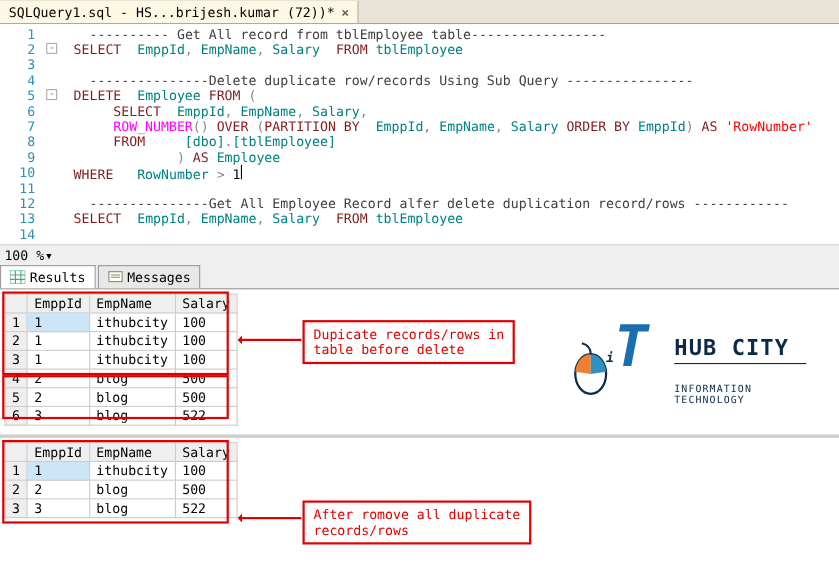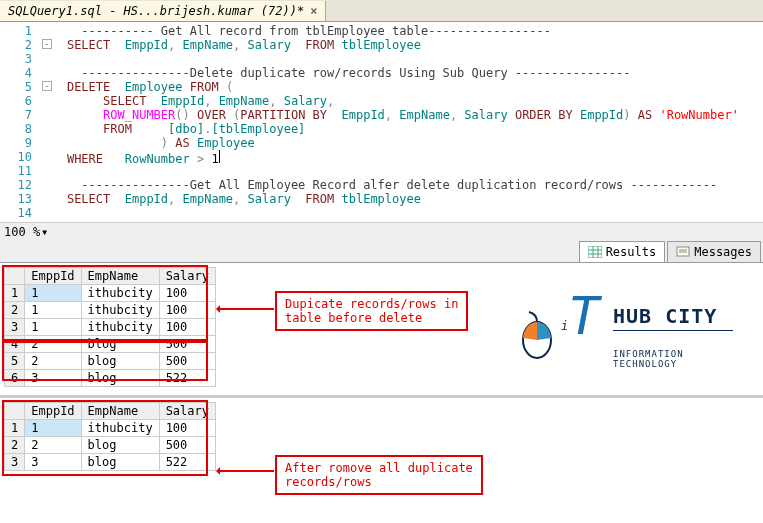--- a/index.html
+++ b/index.html
@@ -1,57 +1,57 @@
 <!DOCTYPE html>
 <html><head>
 <meta charset="utf-8">
 <style>
 * { margin: 0; padding: 0; box-sizing: border-box; font-family: Consolas, monospace; font-size: 12px; }
 body { background: #fff; width: 763px; height: 523px; overflow: hidden; position: relative; }
 
-.tab-bar { background: #e8e5d8; height: 22px; display: flex; align-items: center; border-bottom: 1px solid #999; font-style: italic; }
+.tab-bar { background: #e8e5d8; height: 22px; display: flex; align-items: center; border-bottom: 1px solid #999; }
 .tab { background: #fcf8e3; padding: 3px 8px; font-family: 'Segoe UI', sans-serif; font-size: 11px; border-right: 1px solid #aaa; display: flex; align-items: center; gap: 6px; }
 .tab .close { color: #666; font-weight: bold; cursor: pointer; }
 
 .editor { background: #fff; padding: 2px 0; position: relative; }
 .line { display: flex; height: 14px; line-height: 14px; white-space: pre; }
 .gutter { width: 38px; text-align: right; padding-right: 6px; color: #2b91af; background: #fff; }
 .code { flex: 1; }
 .fold { position: absolute; left: 42px; color: #888; font-size: 10px; width: 10px; text-align: center; border: 1px solid #aaa; height: 10px; line-height: 8px; background: #fff; }
 
 .c-gray { color: #888; }
 .c-green { color: #404040; }
 .c-blue { color: #7f1d1d; }
 .c-teal { color: #008080; }
 .c-magenta { color: #ff00ff; }
 .c-red { color: #ff0000; }
 .c-black { color: #000; }
 
 .zoom { font-family: 'Segoe UI', sans-serif; font-size: 11px; padding: 2px 4px; border-top: 1px solid #ccc; display: flex; align-items: center; gap: 2px; background: #efefef; }
 .zoom .dd { font-size: 8px; }
 
-.results-tabs { display: flex; background: #efefef; border-bottom: 1px solid #999; font-family: 'Segoe UI', sans-serif; font-size: 11px; justify-content: flex-end; }
+.results-tabs { display: flex; background: #efefef; border-bottom: 1px solid #999; font-family: 'Segoe UI', sans-serif; font-size: 11px; }
 .rtab { padding: 3px 8px; display: flex; align-items: center; gap: 4px; border: 1px solid #999; border-bottom: none; background: #fff; margin-right: 2px; }
 .rtab.inactive { background: #e8e8e8; }
 .rtab-icon { width: 14px; height: 12px; display: inline-block; }
 
 .grid-wrap { position: relative; padding: 4px 0 8px 4px; }
 .grid { border-collapse: collapse; font-family: 'Segoe UI', sans-serif; font-size: 11px; }
 .grid th, .grid td { border: 1px solid #ccc; padding: 1px 6px; text-align: left; height: 17px; }
 .grid th { background: #efefef; font-weight: normal; }
 .grid .rowhdr { background: #efefef; width: 18px; text-align: center; }
 .grid .sel { background: #cde6f7; }
 .redbox { position: absolute; border: 2px solid #e00000; pointer-events: none; }
 
 .callout { position: absolute; border: 2px solid #e00000; color: #e00000; font-family: 'Segoe UI', sans-serif; font-size: 11px; padding: 4px 8px; background: #fff; }
 .arrow { position: absolute; height: 2px; background: #e00000; }
 .arrow::before { content: ''; position: absolute; left: -6px; top: -3px; border: 4px solid transparent; border-right-color: #e00000; }
 
 .logo { position: absolute; right: 30px; top: 272px; width: 230px; height: 120px; font-family: Arial, sans-serif; }
-.logo .it { position: absolute; left: 58px; top: 10px; font-size: 38px; font-weight: normal; font-style: italic; color: #0b2a4a; }
+.logo .it { position: absolute; left: 48px; top: 10px; font-size: 38px; font-weight: bold; font-style: italic; color: #0b2a4a; }
 .logo .it .t { color: #1a6fb0; font-size: 52px; position: relative; top: 4px; }
 .logo .hub { position: absolute; left: 110px; top: 32px; font-size: 20px; font-weight: bold; color: #0b2a4a; letter-spacing: 1px; }
 .logo .sub { position: absolute; left: 110px; top: 58px; font-size: 9px; color: #0b2a4a; border-top: 1px solid #0b2a4a; padding-top: 18px; letter-spacing: 1px; }
 .logo .mouse { position: absolute; left: 14px; top: 38px; width: 40px; height: 50px; }
 </style>
 </head>
 <body>
 
 <div class="tab-bar">
   <div class="tab">

